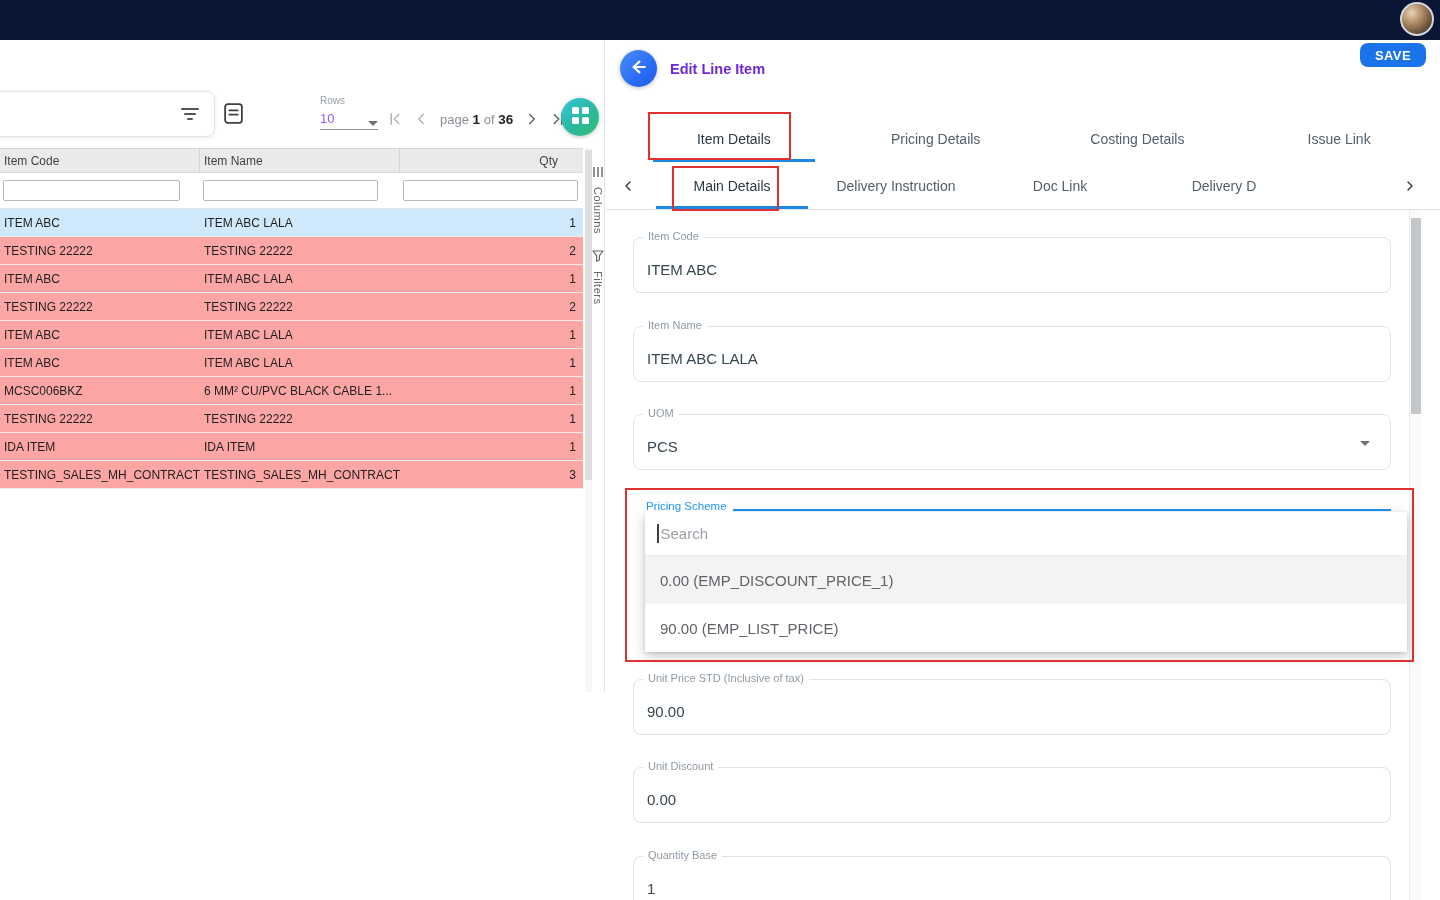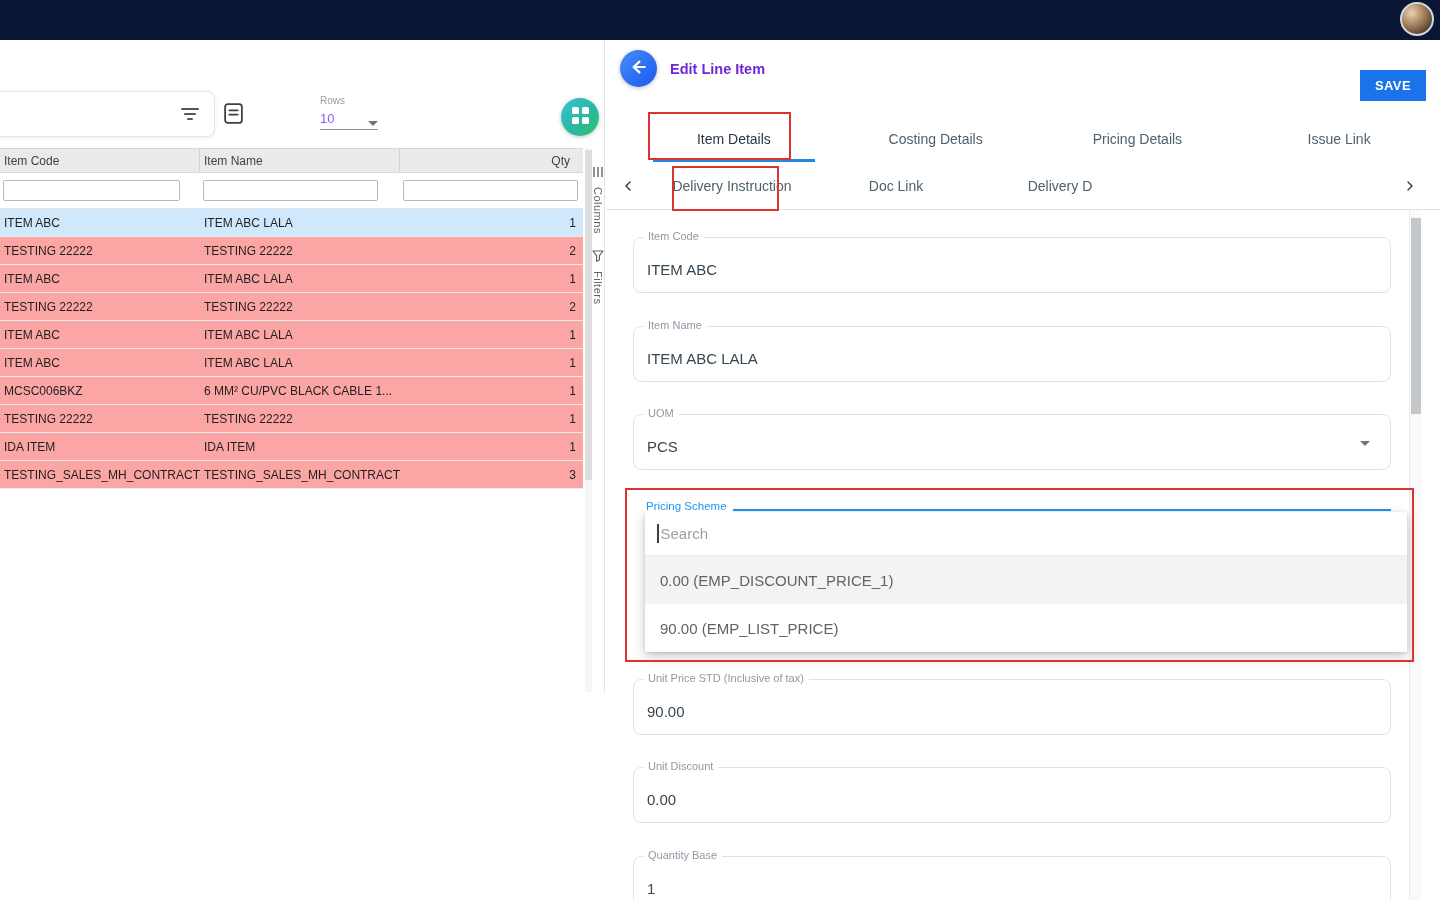--- a/index.html
+++ b/index.html
@@ -32,21 +32,21 @@
   .grid-btn { position:absolute; left:561px; top:58px; width:38px; height:38px; border-radius:50%;
               background:linear-gradient(135deg,#36c4d8 0%, #2ab8a0 55%, #30c06e 100%);
               display:flex; align-items:center; justify-content:center; cursor:pointer;
               box-shadow:0 1px 4px rgba(0,0,0,.25); }
 
   .thead { position:absolute; left:0; top:108px; width:583px; height:25px; background:#eaeaea;
            display:flex; align-items:center; border-top:1px solid #d8d8d8; border-bottom:1px solid #d8d8d8; }
   .thead .hcell { font-size:12px; color:#424242; padding-left:4px; height:100%; display:flex; align-items:center; }
   .col-code { width:200px; }
   .col-name { width:200px; }
-  .col-qty  { flex:1; justify-content:flex-end; text-align:right; padding-right:13px; }
+  .col-qty  { flex:1; justify-content:flex-end; text-align:right; padding-right:25px; }
   .thead .col-code, .thead .col-name { border-right:1px solid #d4d4d4; }
 
   .filter-row { position:absolute; left:0; top:133px; width:583px; height:36px; background:#fff;
                 border-bottom:1px solid #e4e4e4; display:flex; align-items:center; }
   .filter-row input { height:21px; border:1px solid #b6b9bc; border-radius:2px; background:#fff;
                       font-size:12px; padding:0 4px; outline:none; }
   .fi-1 { margin-left:3px; width:177px; }
   .fi-2 { margin-left:23px; width:175px; }
   .fi-3 { margin-left:25px; width:175px; }
 
@@ -69,22 +69,22 @@
   .toggle-filters { top:208px; }
 
   
   .right-panel { position:absolute; top:40px; left:606px; width:834px; height:860px; background:#fff; overflow:hidden; }
 
   .back-btn { position:absolute; left:14px; top:10px; width:37px; height:37px; border-radius:50%;
               background:linear-gradient(135deg,#4b8df8 0%, #2a6df5 60%, #2159e8 100%);
               display:flex; align-items:center; justify-content:center; cursor:pointer;
               box-shadow:0 1px 4px rgba(0,0,0,.25); }
   .panel-title { position:absolute; left:64px; top:21px; font-size:14.5px; font-weight:700; color:#6d28d9; }
-  .save-btn { position:absolute; right:14px; top:30px; width:66px; height:31px; background:#1a73e8; color:#fff;
-              border:none; border-radius:0; font-size:13px; font-weight:700; letter-spacing:.4px;
+  .save-btn { position:absolute; right:14px; top:3px; width:66px; height:24px; background:#1a73e8; color:#fff;
+              border:none; border-radius:8px; font-size:13px; font-weight:700; letter-spacing:.4px;
               font-family:"Liberation Sans",sans-serif; cursor:pointer; }
 
   .tabs-primary { position:absolute; left:0; top:75px; width:834px; height:47px; display:flex; padding-left:27px; }
   .tabs-primary .tab { flex:1; position:relative; display:flex; align-items:center; justify-content:center;
                        font-size:14px; color:#51606b; cursor:pointer; font-weight:500; }
   .tabs-primary .tab.active { color:#2b3842; }
   .tabs-primary .tab.active::after { content:""; position:absolute; left:20px; right:20px; bottom:0; height:3px; background:#1e88e5; }
 
   .tabs-secondary { position:absolute; left:0; top:122px; width:834px; height:48px; display:flex;
                     border-bottom:1px solid #e2e2e2; overflow:hidden; }
@@ -159,20 +159,48 @@
   </span>
 
   <div class="rows-ctl">
     <div class="rows-label">Rows</div>
     <div class="rows-select">
       <span>10</span>
       <span class="caret-down"></span>
     </div>
   </div>
 
+  <div class="pagination">
+    <span class="pg-btn">
+      <svg width="18" height="18" viewBox="0 0 24 24">
+          <path d="M7 5 V19 M17 6 L11 12 L17 18" stroke="#b0b4b8" stroke-width="2" fill="none" stroke-linecap="round" stroke-linejoin="round"></path>
+        </svg>
+    </span>
+    <span class="pg-btn">
+      <svg width="18" height="18" viewBox="0 0 24 24">
+          <path d="M15 6 L9 12 L15 18" stroke="#b0b4b8" stroke-width="2" fill="none" stroke-linecap="round" stroke-linejoin="round"></path>
+        </svg>
+    </span>
+    <span class="pg-text">
+      <span>page</span>
+      <span class="pg-num">1</span>
+      <span>of</span>
+      <span class="pg-num">36</span>
+    </span>
+    <span class="pg-btn">
+      <svg width="18" height="18" viewBox="0 0 24 24">
+          <path d="M9 6 L15 12 L9 18" stroke="#5f6368" stroke-width="2" fill="none" stroke-linecap="round" stroke-linejoin="round"></path>
+        </svg>
+    </span>
+    <span class="pg-btn">
+      <svg width="18" height="18" viewBox="0 0 24 24">
+          <path d="M7 6 L13 12 L7 18 M17 5 V19" stroke="#5f6368" stroke-width="2" fill="none" stroke-linecap="round" stroke-linejoin="round"></path>
+        </svg>
+    </span>
+  </div>
 
   <div class="grid-btn">
     <span>
       <svg width="17" height="17" viewBox="0 0 17 17">
           <g fill="#fff">
             <rect x="0" y="0" width="7" height="7" rx="1.5"></rect>
             <rect x="10" y="0" width="7" height="7" rx="1.5"></rect>
             <rect x="0" y="10" width="7" height="7" rx="1.5"></rect>
             <rect x="10" y="10" width="7" height="7" rx="1.5"></rect>
           </g>
@@ -291,37 +319,40 @@
     </span>
   </div>
   <div class="panel-title">Edit Line Item</div>
   <button class="save-btn">SAVE</button>
 
   <div class="tabs-primary">
       <div class="tab active">
     <span class="tab-label">Item Details</span>
   </div>
       <div class="tab">
+    <span class="tab-label">Pricing Details</span>
+  </div>
+      <div class="tab">
     <span class="tab-label">Costing Details</span>
-  </div>
-      <div class="tab">
-    <span class="tab-label">Pricing Details</span>
   </div>
       <div class="tab">
     <span class="tab-label">Issue Link</span>
   </div>
     </div>
 
   <div class="tabs-secondary">
     <span class="tab-scroll-left">
       <svg width="16" height="16" viewBox="0 0 24 24">
           <path d="M15 6 L9 12 L15 18" stroke="#3c4043" stroke-width="2.2" fill="none" stroke-linecap="round" stroke-linejoin="round"></path>
         </svg>
     </span>
     <span style="display:flex;">
+        <div class="tab active">
+    <span class="tab-label">Main Details</span>
+  </div>
         <div class="tab">
     <span class="tab-label">Delivery Instruction</span>
   </div>
         <div class="tab">
     <span class="tab-label">Doc Link</span>
   </div>
         <div class="tab">
     <span class="tab-label">Delivery D</span>
   </div>
       </span>

